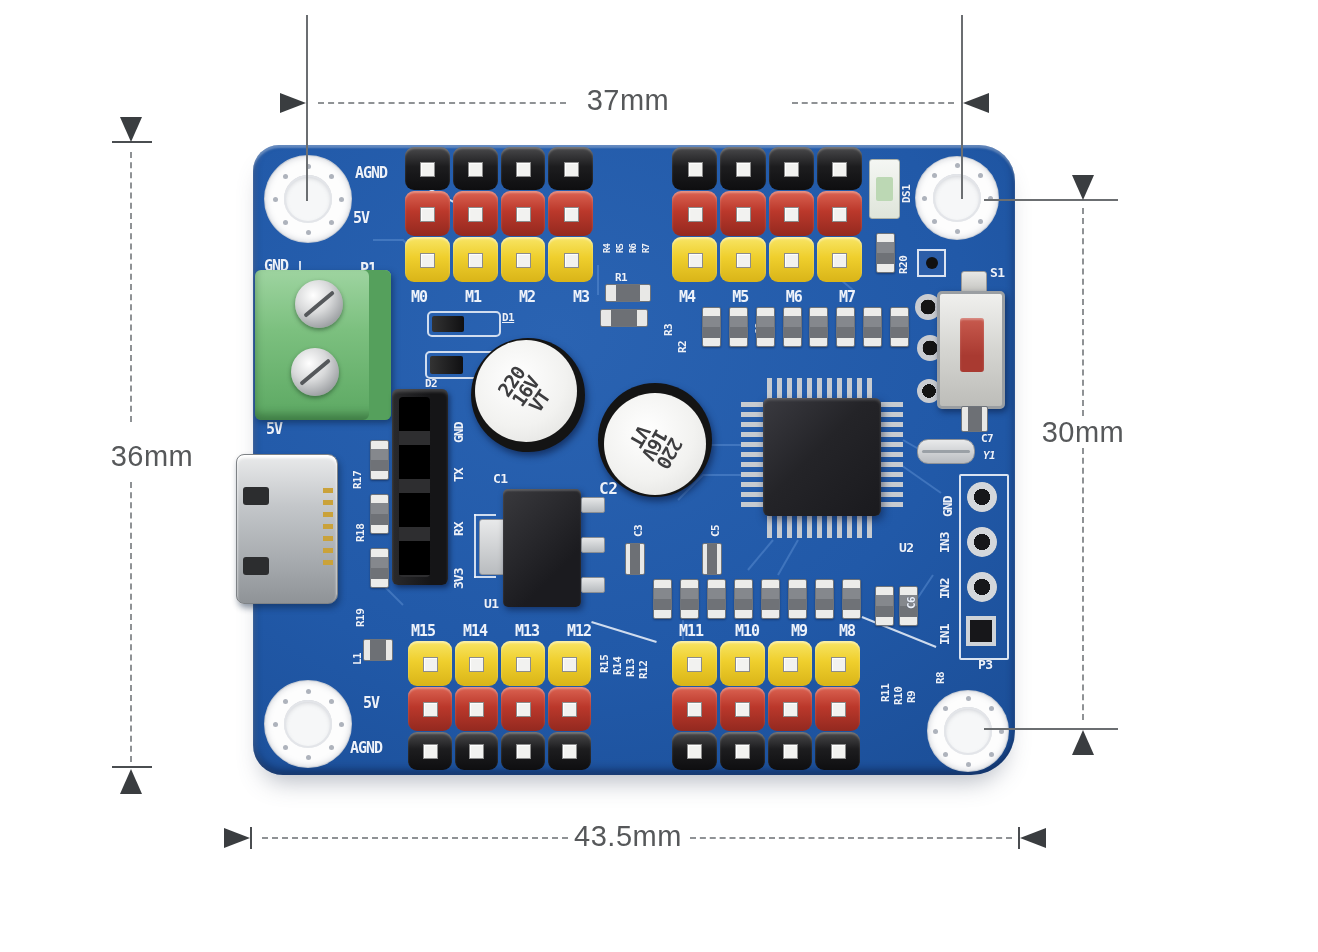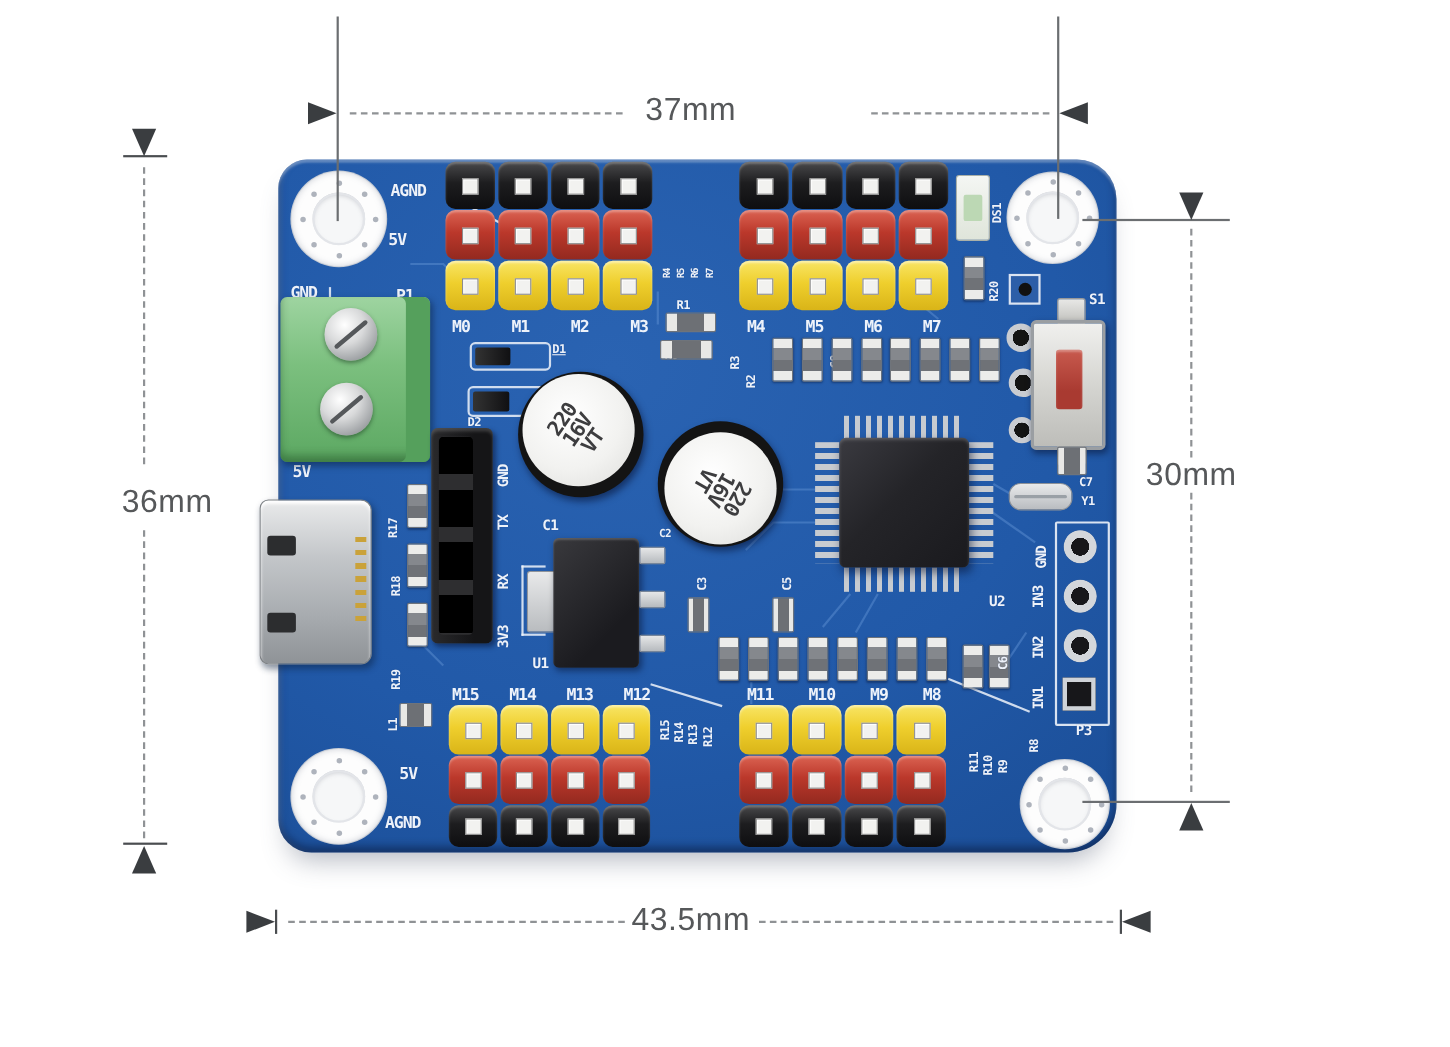--- a/index.html
+++ b/index.html
@@ -335,21 +335,21 @@
 
     <div class="cap" style="left:345px;top:238px;width:114px;height:114px;">
       <div class="captop" style="left:6px;top:10px;width:102px;height:102px;">
         <div class="capmark" style="transform:rotate(120deg);">
           <div>220</div>
           <div>16V</div>
           <div>VT</div>
         </div>
       </div>
     </div>
-    <span class="silk rf" style="left:346px;top:336px;font-size:10px;">C2</span>
+    <span class="silk rf" style="left:346px;top:336px;font-size:16px;">C2</span>
 
     <span class="silk rf v" style="left:380px;top:364px;height:28px;">C3</span>
     <div class="lpart" style="left:372px;top:398px;width:18px;height:30px;"></div>
     <span class="silk rf v" style="left:457px;top:364px;height:28px;">C5</span>
     <div class="lpart" style="left:449px;top:398px;width:18px;height:30px;"></div>
 
     <div class="silkline" style="left:221px;top:369px;width:2px;height:64px;"></div>
     <div class="silkline" style="left:221px;top:369px;width:22px;height:2px;"></div>
     <div class="silkline" style="left:221px;top:431px;width:22px;height:2px;"></div>
     <div class="reg-tab" style="left:226px;top:374px;width:26px;height:54px;"></div>
@@ -397,21 +397,21 @@
     <span class="silk rf" style="left:737px;top:121px;font-size:13px;">S1</span>
     <div class="btn-tab" style="left:708px;top:126px;width:24px;height:22px;"></div>
     <div class="btn-tab" style="left:708px;top:258px;width:24px;height:18px;"></div>
     <div class="btn" style="left:684px;top:146px;width:62px;height:112px;">
       <div class="btn-red" style="left:20px;top:24px;width:24px;height:54px;"></div>
     </div>
 
     <div class="lpart" style="left:708px;top:261px;width:25px;height:24px;"></div>
     <div class="xtal" style="left:664px;top:294px;width:56px;height:23px;"></div>
     <span class="silk rf" style="left:728px;top:288px;">C7</span>
-    <span class="silk rf" style="left:730px;top:305px;">Y1</span>
+    <span class="silk rf" style="left:730px;top:305px;font-style:italic;">Y1</span>
 
     <div class="p3box" style="left:706px;top:329px;width:46px;height:182px;"></div>
     <div class="p3hole" style="left:714px;top:337px;"></div>
     <div class="p3hole" style="left:714px;top:382px;"></div>
     <div class="p3hole" style="left:714px;top:427px;"></div>
     <div class="p3sq" style="left:713px;top:471px;"></div>
     <span class="silk t13 v" style="left:688px;top:334px;height:38px;">GND</span>
     <span class="silk t13 v" style="left:685px;top:374px;height:34px;">IN3</span>
     <span class="silk t13 v" style="left:685px;top:420px;height:34px;">IN2</span>
     <span class="silk t13 v" style="left:685px;top:466px;height:34px;">IN1</span>

